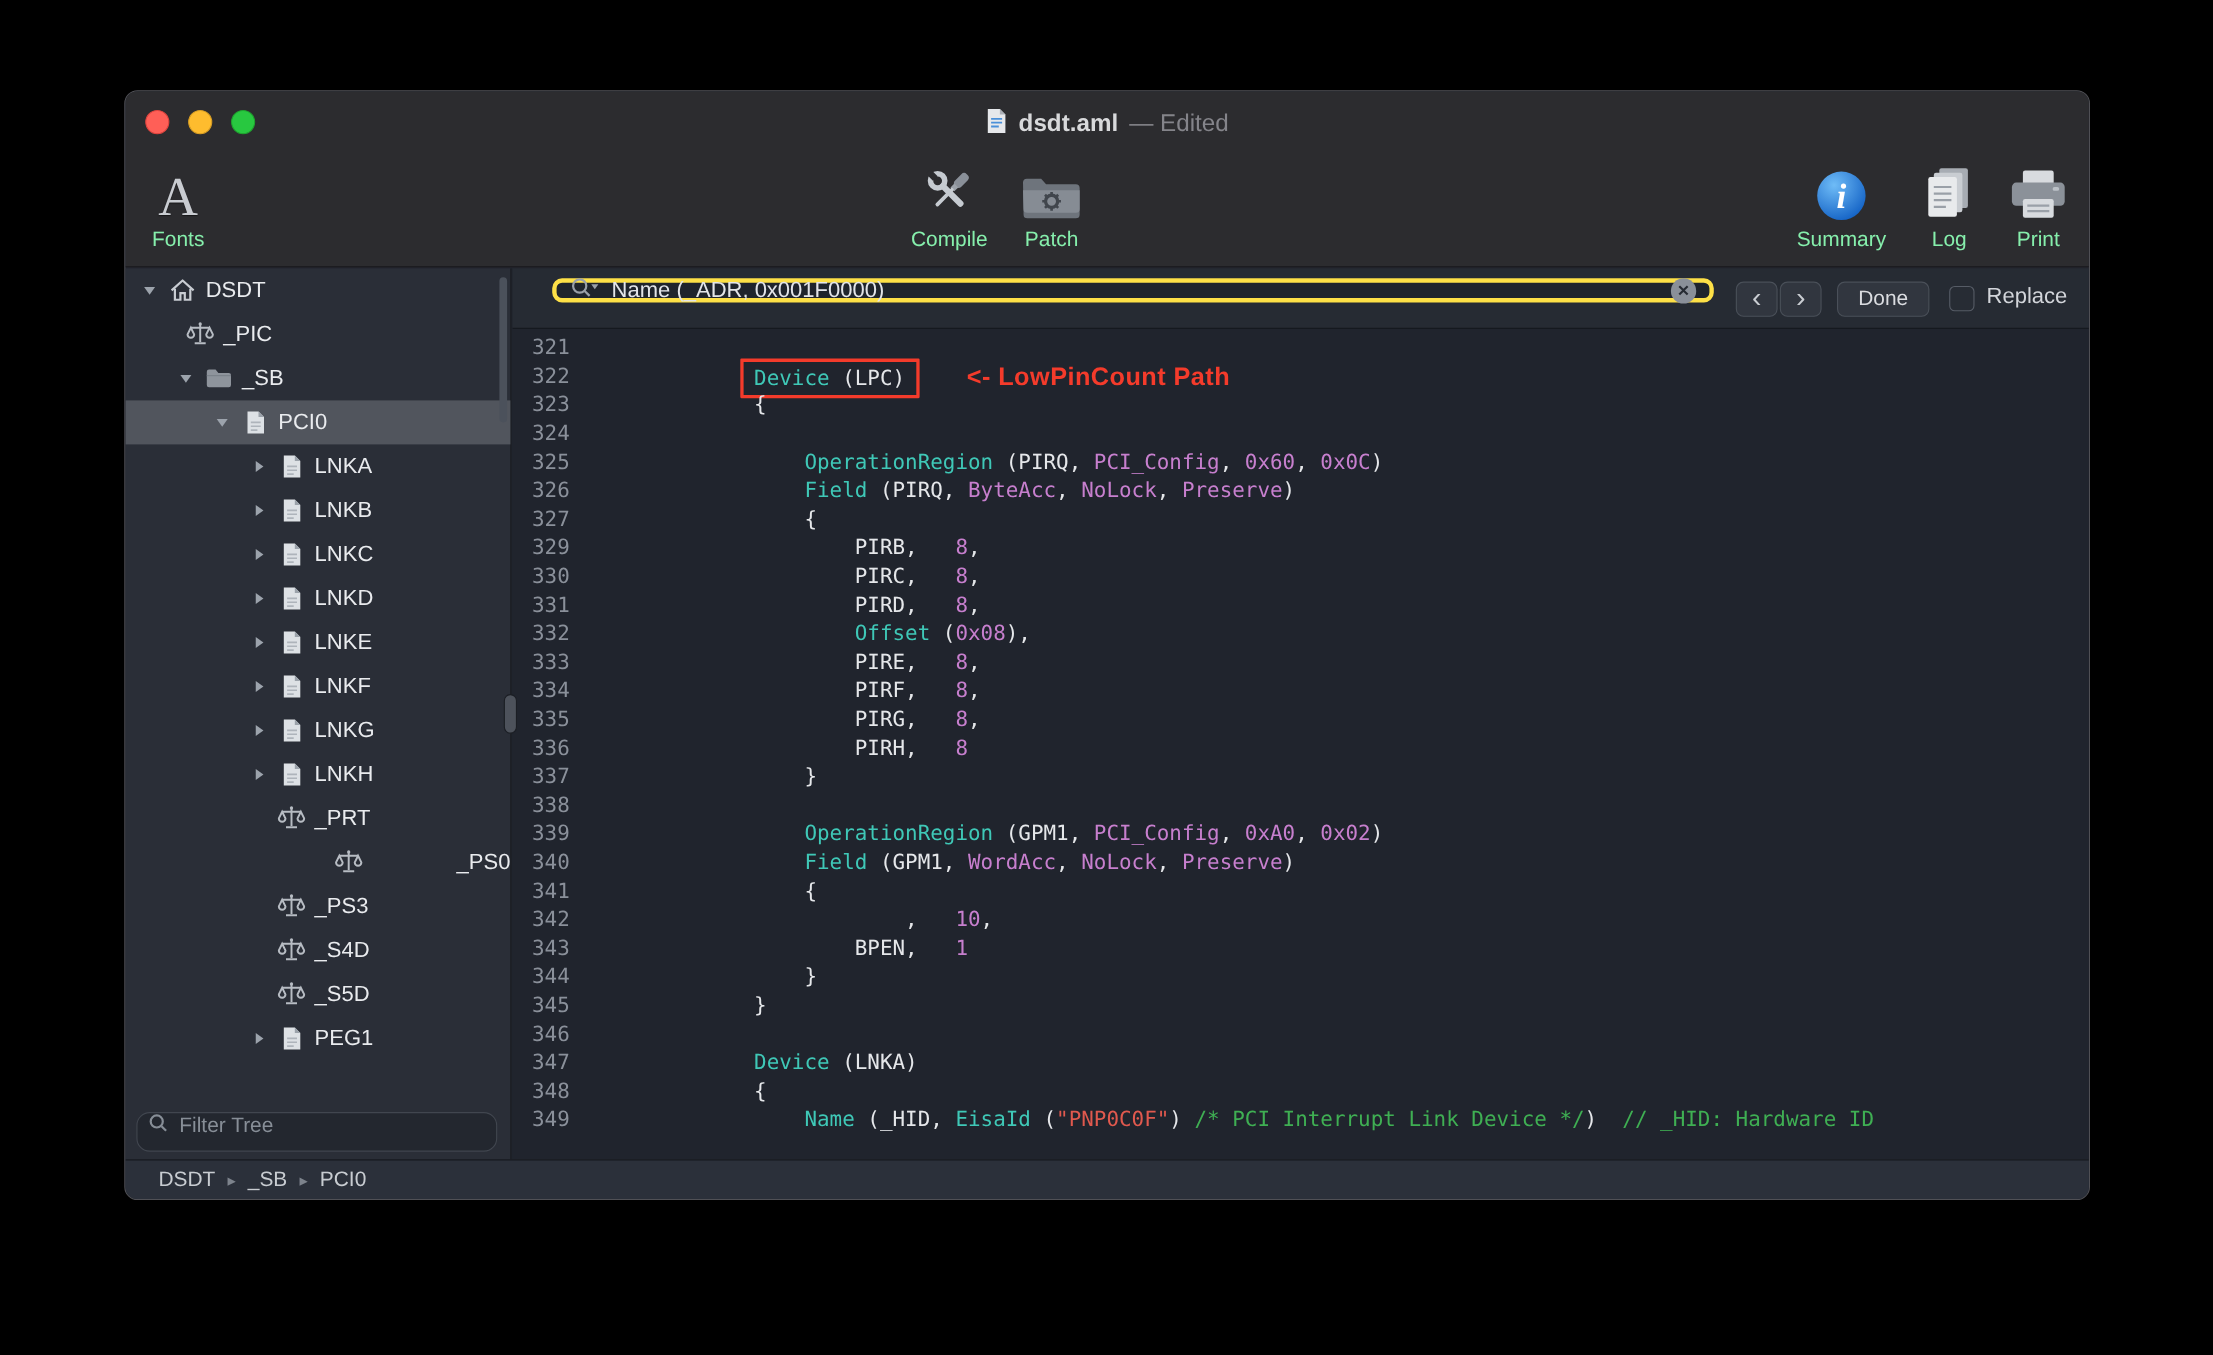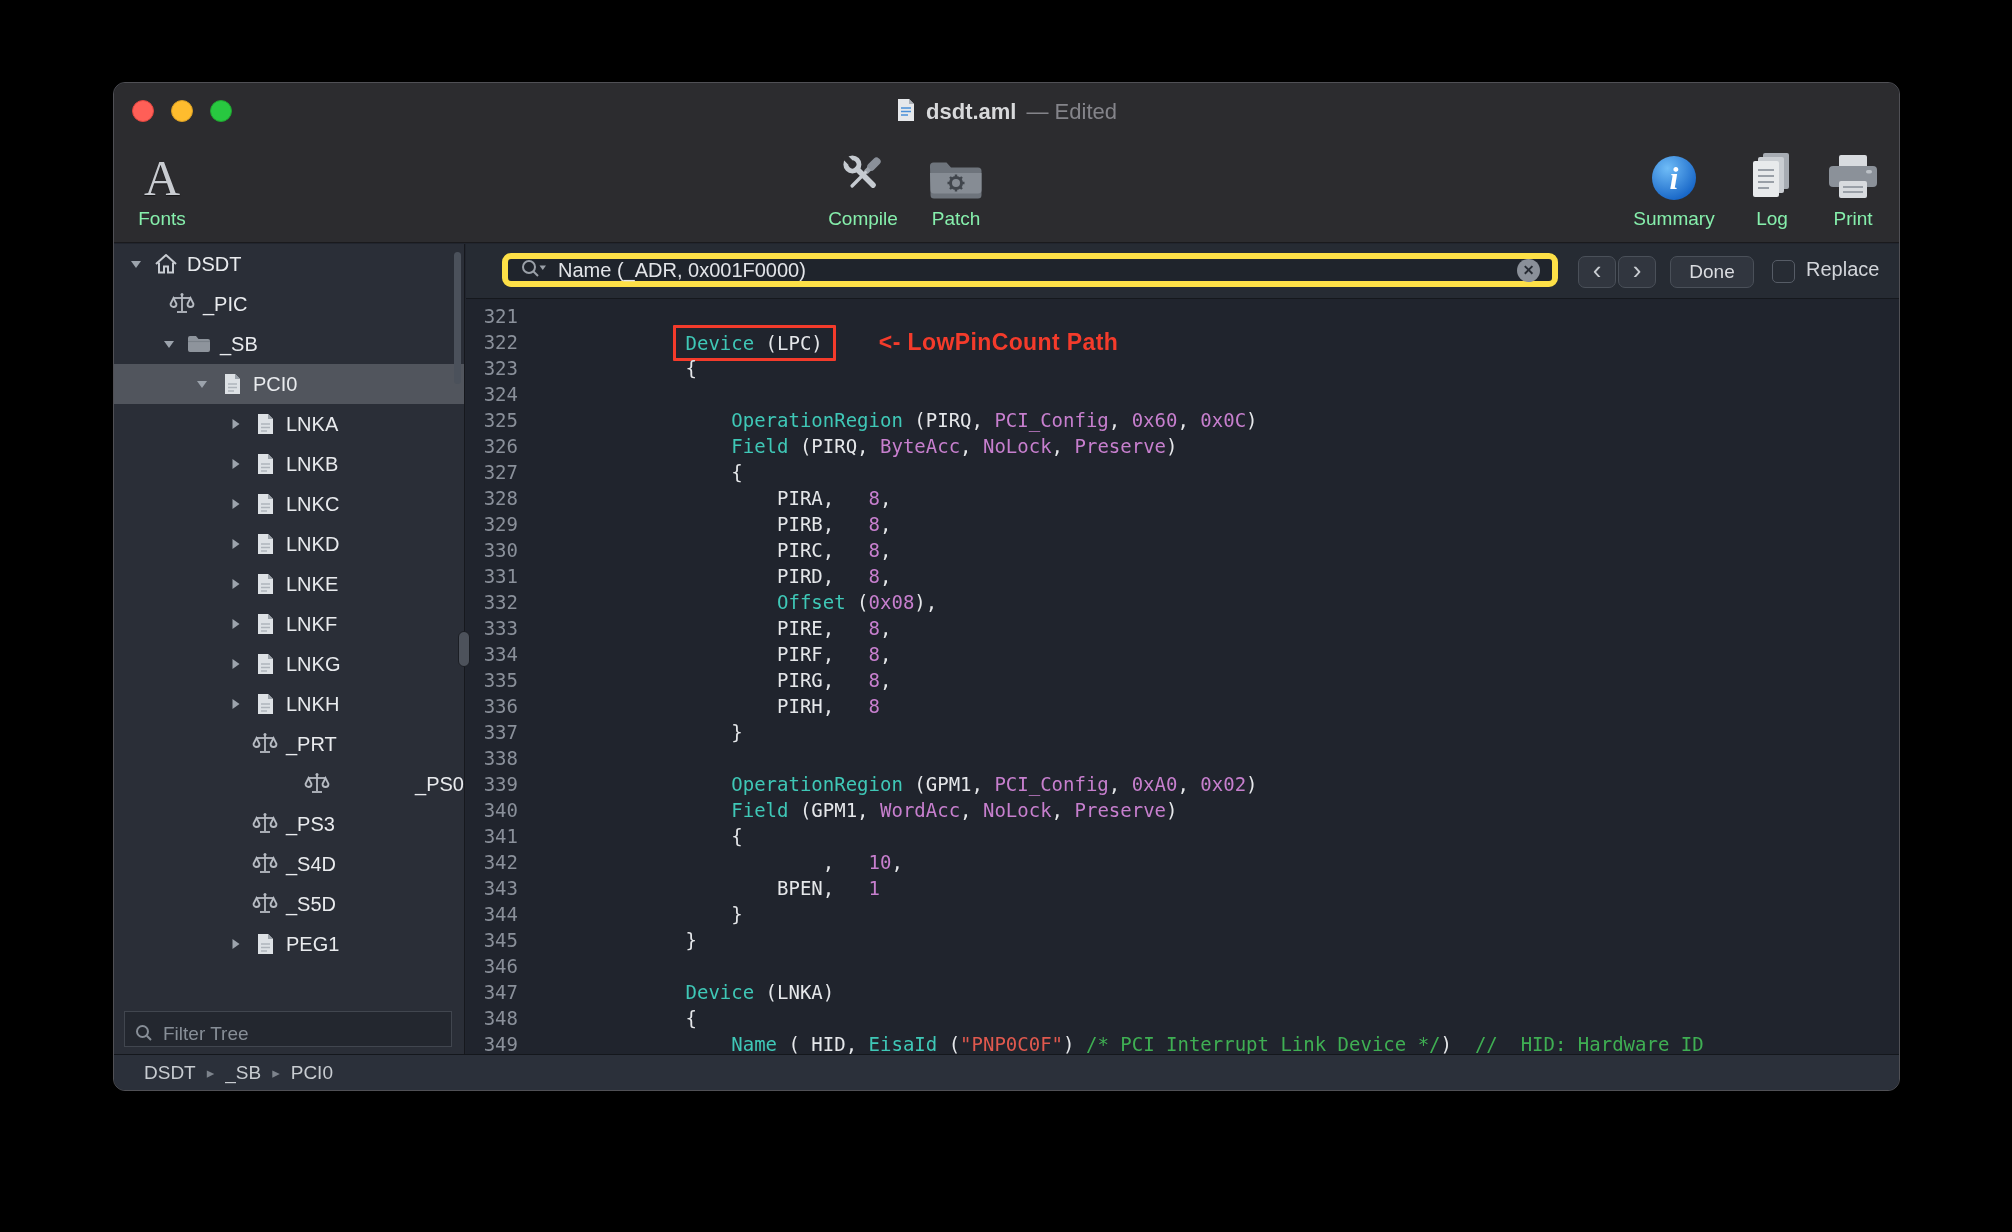--- a/index.html
+++ b/index.html
@@ -34,29 +34,29 @@
   .sidebar{position:absolute;left:0;top:161px;width:351px;bottom:36px;background:#2A2E37;border-right:1px solid #16181D;}
   .tree-row{height:40px;display:flex;align-items:center;font-size:20px;color:#E9EBEE;white-space:nowrap;}
   .tree-row.selected{background:#51555D;}
   .disc{width:28px;flex:none;display:flex;justify-content:center;align-items:center;}
   .tree-icon{width:32px;flex:none;display:flex;justify-content:center;align-items:center;margin-right:5px;}
   .sb-scroll{position:absolute;right:3px;top:8px;width:7px;height:132px;border-radius:4px;background:#4B515B;}
   .grip{position:absolute;left:344px;top:548px;width:12px;height:36px;border-radius:6px;background:#4D525B;
     border:1px solid #1B1E24;z-index:5;}
 
   .filter-box{position:absolute;left:10px;right:12px;bottom:7px;height:36px;background:#23272F;
-    border:1px solid #41464F;border-radius:0;display:flex;align-items:flex-end;padding:0 10px;gap:8px;}
+    border:1px solid #41464F;border-radius:12px;display:flex;align-items:flex-start;padding:0 10px;gap:8px;}
   .filter-box input{flex:1;min-width:0;background:transparent;border:none;outline:none;color:#D6D9DD;
     font-size:19px;font-family:"Liberation Sans",sans-serif;}
   .filter-box input::placeholder{color:#878E97;}
 
   
   .searchrow{position:absolute;left:352px;top:161px;right:0;height:55px;background:#262B33;border-bottom:1px solid #15181D;}
-  .search-field{position:absolute;left:36px;top:9px;width:1056px;height:34px;background:#1F242C;
-    border:6px solid #fde047;border-radius:9px;display:flex;align-items:center;padding:0 12px;gap:9px;}
+  .search-field{position:absolute;left:36px;top:9px;width:1056px;height:22px;background:#1F242C;
+    border:4px solid #fde047;border-radius:9px;display:flex;align-items:center;padding:0 12px;gap:9px;}
   .search-field input{flex:1;min-width:0;background:transparent;border:none;outline:none;color:#E3E5E9;
     font-size:20px;font-family:"Liberation Sans",sans-serif;}
   .clear-btn{flex:none;width:23px;height:23px;border-radius:50%;background:#8A9099;color:#262B33;
     display:flex;align-items:center;justify-content:center;font-size:14px;font-weight:bold;cursor:default;}
   .nav-btn{position:absolute;top:12px;width:38px;height:32px;background:#31363F;border:1px solid #4A5059;
     border-radius:7px;color:#C9CDD2;font-size:26px;line-height:1;display:flex;align-items:center;justify-content:center;
     padding-bottom:4px;cursor:default;}
   .nav-prev{left:1112px}.nav-next{left:1152px}
   .done-btn{position:absolute;left:1204px;top:12px;width:84px;height:32px;background:#31363F;border:1px solid #4A5059;
     border-radius:7px;color:#DADCE0;font-size:19px;display:flex;align-items:center;justify-content:center;cursor:default;}
@@ -551,21 +551,20 @@
 
   <div class="editor">
     <div class="code-lines">
         <div class="code-line"><span class="lnum">321</span><span class="lcontent"></span></div>
         <div class="code-line"><span class="lnum">322</span><span class="lcontent"><span class="tk-plain">        </span><span class="redbox"><span class="tk-kw">Device</span><span class="tk-plain"> (LPC)</span></span><span class="callout">&lt;- LowPinCount Path</span></span></div>
         <div class="code-line"><span class="lnum">323</span><span class="lcontent"><span class="tk-plain">        {</span></span></div>
         <div class="code-line"><span class="lnum">324</span></div>
         <div class="code-line"><span class="lnum">325</span><span class="lcontent"><span class="tk-plain">            </span><span class="tk-kw">OperationRegion</span><span class="tk-plain"> (PIRQ, </span><span class="tk-num">PCI_Config</span><span class="tk-plain">, </span><span class="tk-num">0x60</span><span class="tk-plain">, </span><span class="tk-num">0x0C</span><span class="tk-plain">)</span></span></div>
         <div class="code-line"><span class="lnum">326</span><span class="lcontent"><span class="tk-plain">            </span><span class="tk-kw">Field</span><span class="tk-plain"> (PIRQ, </span><span class="tk-num">ByteAcc</span><span class="tk-plain">, </span><span class="tk-num">NoLock</span><span class="tk-plain">, </span><span class="tk-num">Preserve</span><span class="tk-plain">)</span></span></div>
         <div class="code-line"><span class="lnum">327</span><span class="lcontent"><span class="tk-plain">            {</span></span></div>
-        <div class="code-line"><span class="lnum">328</span><span class="lcontent"><span class="tk-plain">                PIRA,   </span><span class="tk-num">8</span><span class="tk-plain">,</span></span></div>
         <div class="code-line"><span class="lnum">329</span><span class="lcontent"><span class="tk-plain">                PIRB,   </span><span class="tk-num">8</span><span class="tk-plain">,</span></span></div>
         <div class="code-line"><span class="lnum">330</span><span class="lcontent"><span class="tk-plain">                PIRC,   </span><span class="tk-num">8</span><span class="tk-plain">,</span></span></div>
         <div class="code-line"><span class="lnum">331</span><span class="lcontent"><span class="tk-plain">                PIRD,   </span><span class="tk-num">8</span><span class="tk-plain">,</span></span></div>
         <div class="code-line"><span class="lnum">332</span><span class="lcontent"><span class="tk-plain">                </span><span class="tk-kw">Offset</span><span class="tk-plain"> (</span><span class="tk-num">0x08</span><span class="tk-plain">),</span></span></div>
         <div class="code-line"><span class="lnum">333</span><span class="lcontent"><span class="tk-plain">                PIRE,   </span><span class="tk-num">8</span><span class="tk-plain">,</span></span></div>
         <div class="code-line"><span class="lnum">334</span><span class="lcontent"><span class="tk-plain">                PIRF,   </span><span class="tk-num">8</span><span class="tk-plain">,</span></span></div>
         <div class="code-line"><span class="lnum">335</span><span class="lcontent"><span class="tk-plain">                PIRG,   </span><span class="tk-num">8</span><span class="tk-plain">,</span></span></div>
         <div class="code-line"><span class="lnum">336</span><span class="lcontent"><span class="tk-plain">                PIRH,   </span><span class="tk-num">8</span></span></div>
         <div class="code-line"><span class="lnum">337</span><span class="lcontent"><span class="tk-plain">            }</span></span></div>
         <div class="code-line"><span class="lnum">338</span><span class="lcontent"></span></div>

